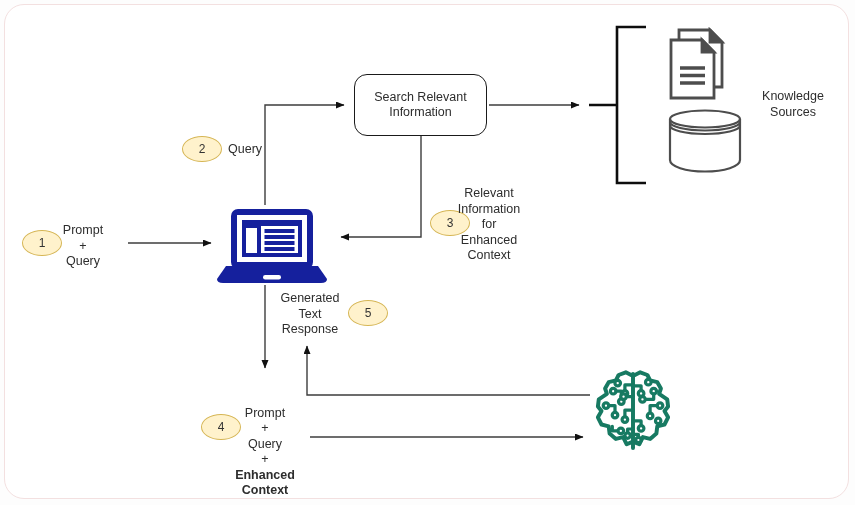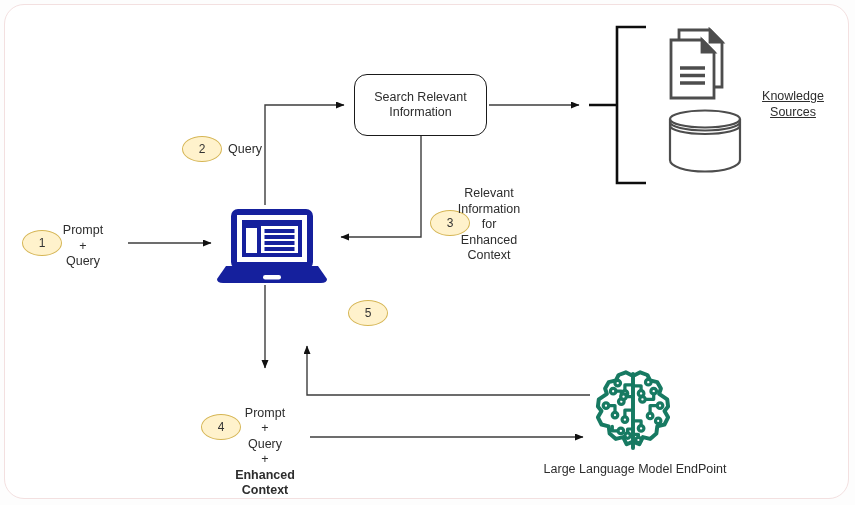--- a/index.html
+++ b/index.html
@@ -73,34 +73,36 @@
 Query</div>
 
   <div class="lbl left" style="left:223px;top:137px;width:60px;">Query</div>
 
   <div class="lbl" style="left:429px;top:181px;width:110px;">Relevant
 Information
 for
 Enhanced
 Context</div>
 
+  <div class="lbl" style="left:263px;top:286px;width:84px;">Generated
+Text
+Response</div>
 
   <div class="lbl" style="left:210px;top:385px;width:100px;">
     <span>Prompt
 +
 Query
 +</span>
     <span class="bold">Enhanced
 Context</span>
   </div>
 
-  <div class="lbl" style="left:742px;top:84px;width:92px;text-decoration:underline;">Knowledge
+  <div class="lbl" style="left:742px;top:84px;width:92px;">Knowledge
 Sources</div>
 
-  <div class="lbl" style="left:515px;top:457px;width:230px;">Large Language Model EndPoint</div>
 
   <svg class="icon" style="left:212px;top:204px;" width="110" height="78" viewBox="0 0 110 78">
     <g fill="#15209d">
       <rect x="14" y="0" width="82" height="60" rx="7"></rect>
       <rect x="20" y="6" width="70" height="47" fill="#fff"></rect>
       <rect x="25" y="11" width="60" height="37"></rect>
       <rect x="29" y="19" width="11" height="25" fill="#fff"></rect>
       <rect x="44" y="17" width="37" height="27" fill="#fff"></rect>
       <rect x="47.5" y="20" width="30" height="4"></rect>
       <rect x="47.5" y="26" width="30" height="4"></rect>

